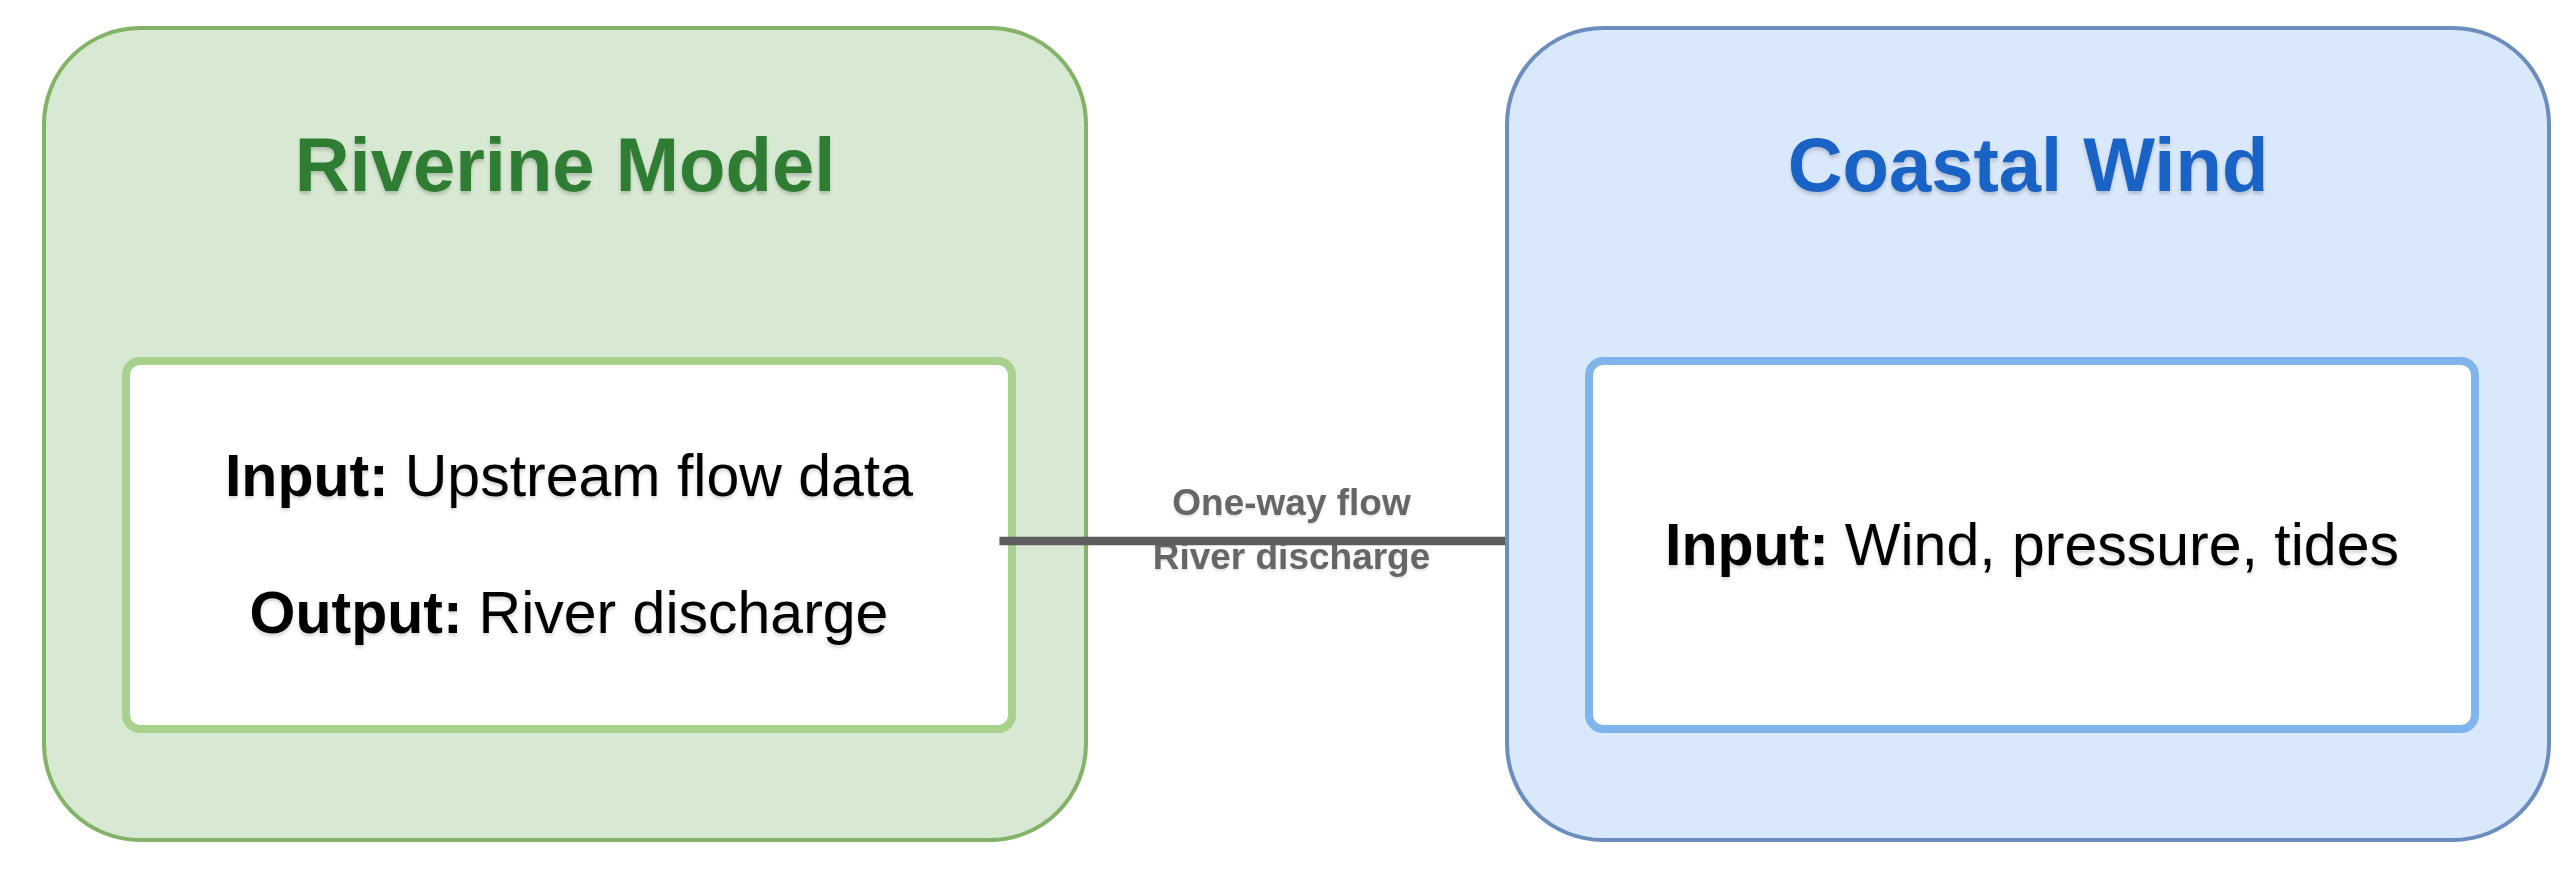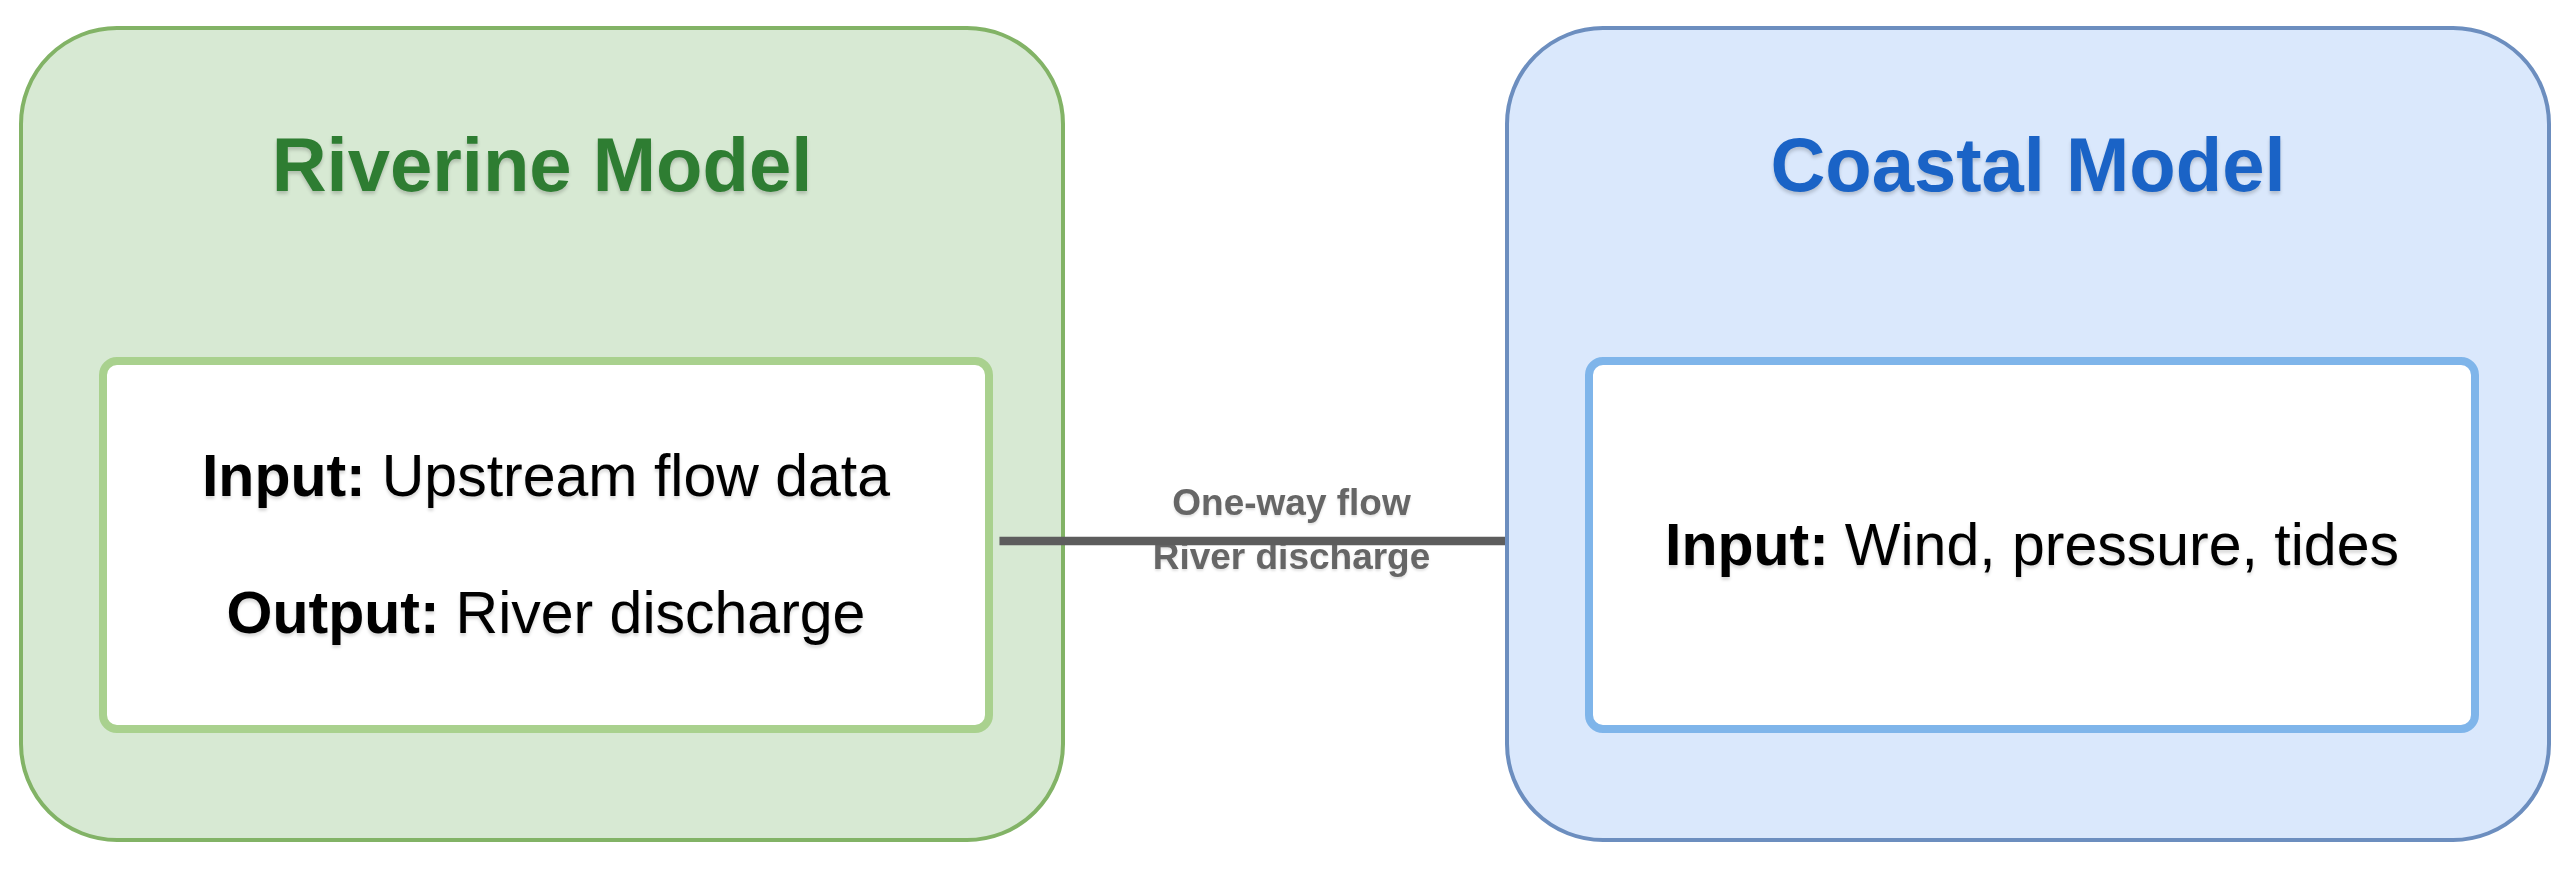--- a/index.html
+++ b/index.html
@@ -15,21 +15,21 @@
   }
 
   .model-box {
     position: absolute;
     top: 26px;
     width: 1046px;
     height: 816px;
     border-radius: 98px;
   }
   .model-box.riverine {
-    left: 19px;
+    left: 42px;
     background: #d7e9d3;
     border: 4.3px solid #82b366;
     padding-left: 18px;
   }
   .model-box.coastal {
     left: 1505px;
     background: #dae8fc;
     border: 4.3px solid #6c8ebf;
   }
 
@@ -128,21 +128,21 @@
   <div class="flow-label">
     <div>One-way flow</div>
     <div>River discharge</div>
   </div>
   <svg class="flow-arrow-svg" viewBox="0 0 960 130" xmlns="http://www.w3.org/2000/svg">
     <line x1="4" y1="65" x2="878" y2="65" stroke="#5d5d5d" stroke-width="14"></line>
     <polygon points="872,22 958,65 872,108" fill="#5d5d5d"></polygon>
   </svg>
 
   <div class="model-box coastal">
-    <div class="model-title">Coastal Model</div>
+    <div class="model-title">Coastal Wind</div>
     <div class="io-box">
       <div class="io-line">
         <span class="io-label">Input:</span><span class="io-value">Wind, pressure, tides</span>
       </div>
     </div>
   </div>
 
 </div>
 
 

